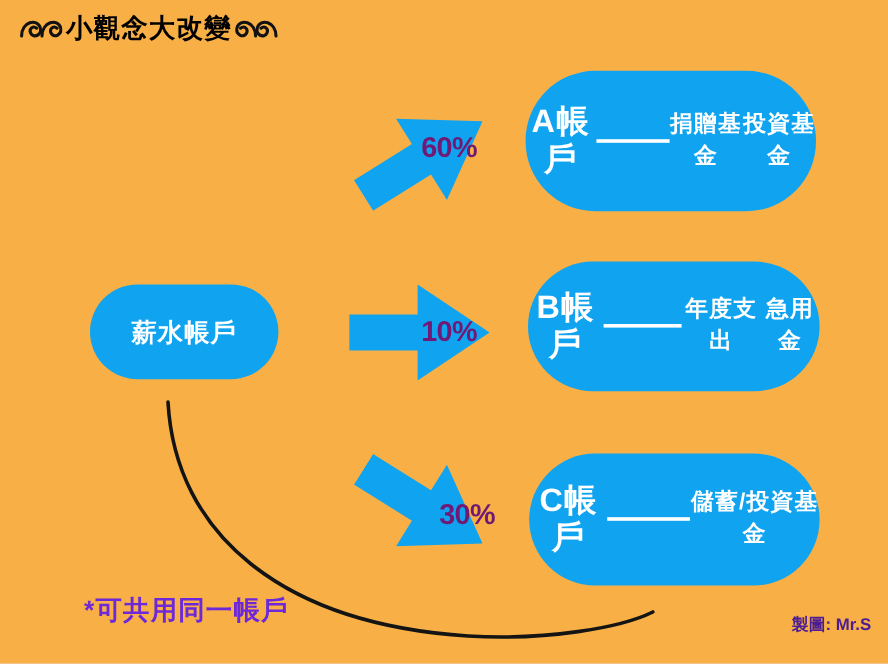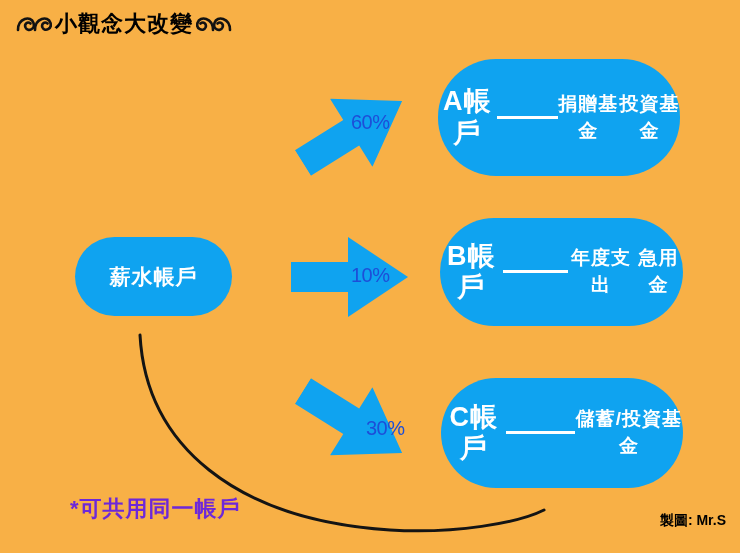--- a/index.html
+++ b/index.html
@@ -84,23 +84,23 @@
     position: absolute;
     width: 117px;
     height: 80px;
   }
   .arrow-60 { left: 294px; top: 92px;  transform: rotate(-32deg); }
   .arrow-10 { left: 291px; top: 237px; }
   .arrow-30 { left: 294px; top: 382px; transform: rotate(32deg); }
 
   .pct-label {
     position: absolute;
-    font-size: 20px;
-    font-weight: normal;
-    color: #1d4ed8;
+    font-size: 24px;
+    font-weight: bold;
+    color: #701a75;
     letter-spacing: -0.5px;
     line-height: 1;
   }
   .pct-60 { left: 351px; top: 112px; }
   .pct-10 { left: 351px; top: 265px; }
   .pct-30 { left: 366px; top: 418px; }
 
   
   .curve-layer {
     position: absolute;
@@ -114,21 +114,21 @@
     font-size: 22px;
     font-weight: bold;
     color: #6d28d9;
     letter-spacing: 1px;
   }
   .credit {
     position: absolute;
     right: 14px; top: 512px;
     font-size: 14px;
     font-weight: bold;
-    color: #000000;
+    color: #4c1d95;
   }
 </style>
 </head>
 <body>
 
 <div class="canvas">
 
   <div class="title-row">
     <svg class="swirl" width="36" height="24" viewBox="0 0 36 24">
       <path d="M2,19 C2,7 15,4 17.5,12 C19.5,18 12,21.5 9.5,16.5 C8,13 11.5,10 14.5,12.5" fill="none" stroke="#121212" stroke-width="2.6" stroke-linecap="round"></path>

